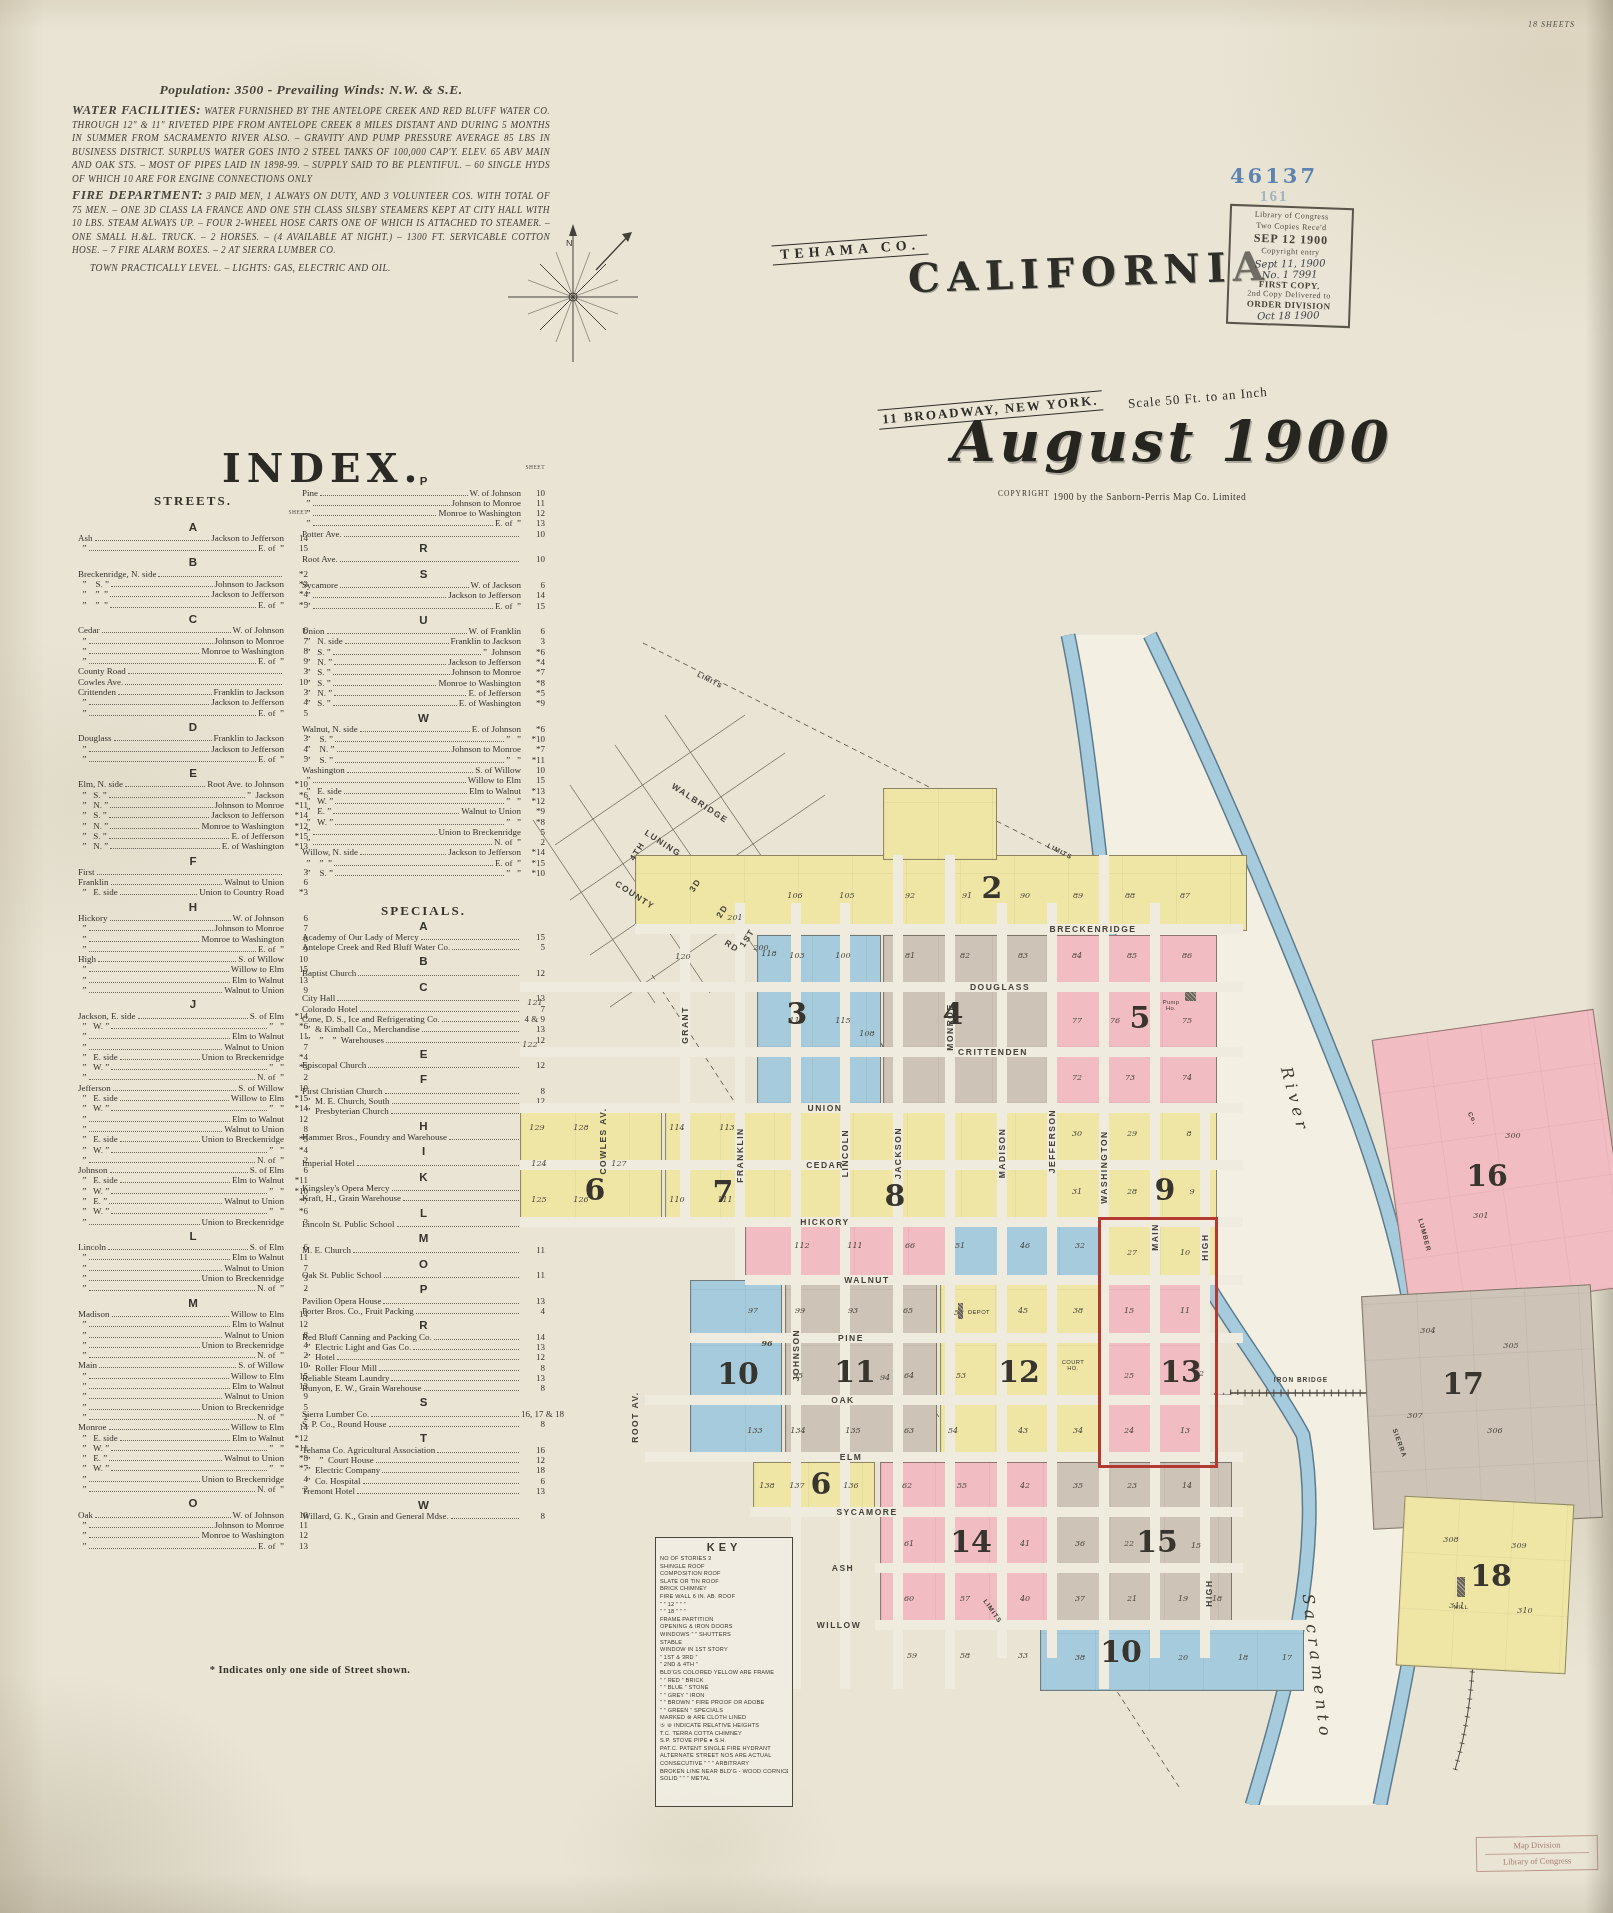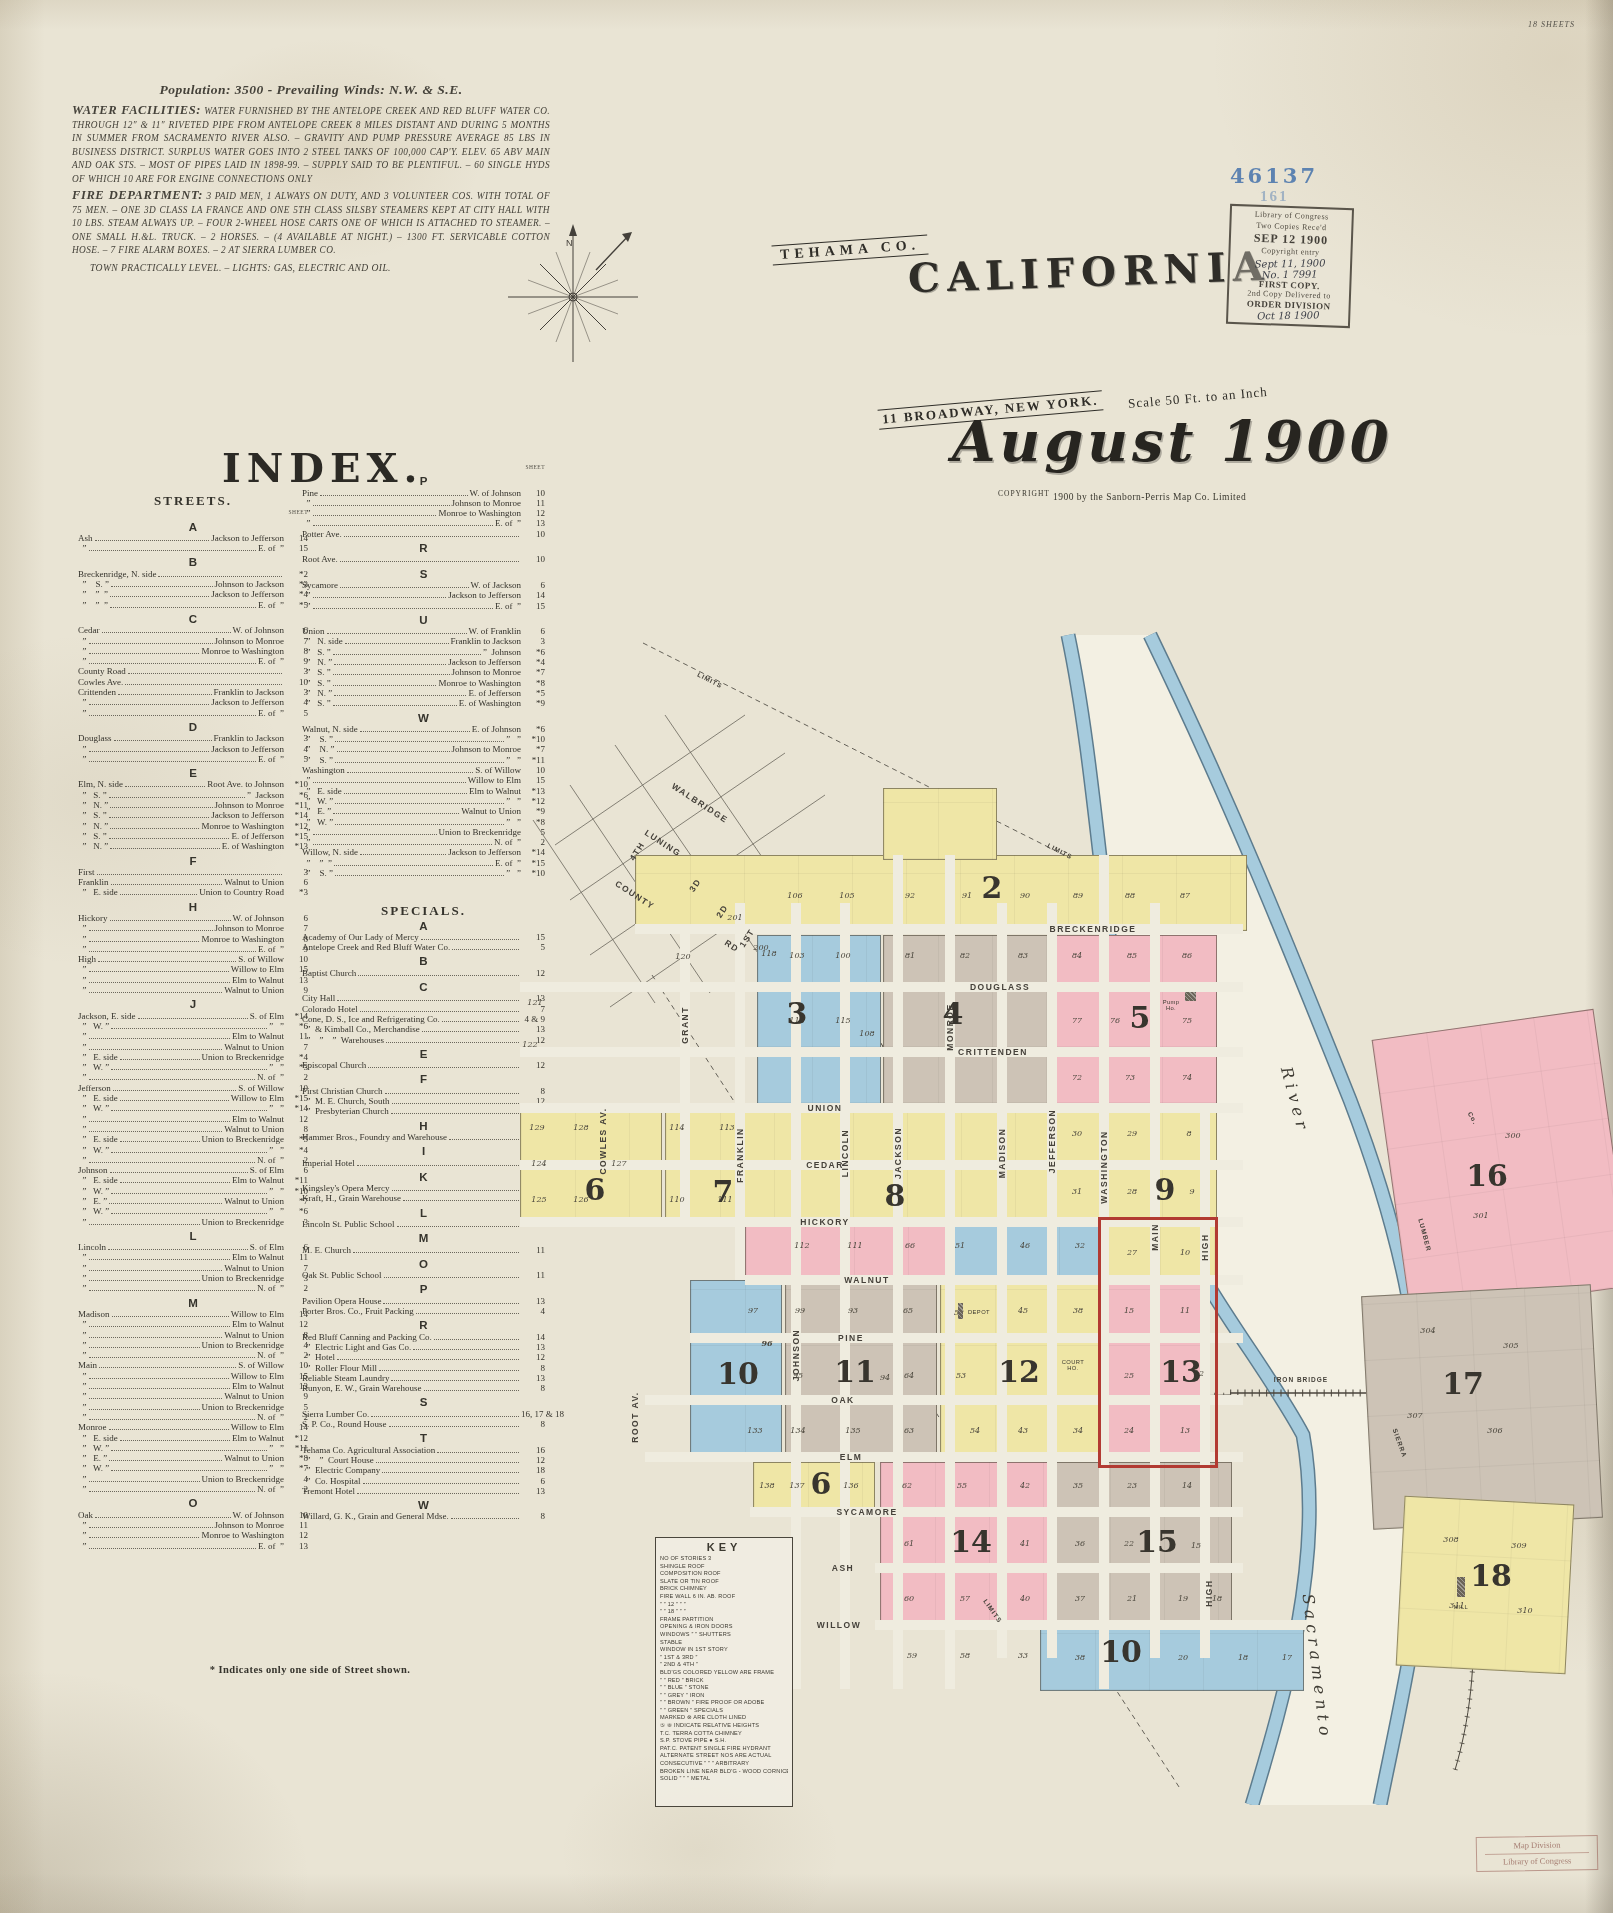--- a/index.html
+++ b/index.html
@@ -1227,21 +1227,21 @@
       <div class="lot" style="left: 390px; top: 822px;">94</div>
       <div class="lot" style="left: 414px; top: 820px;">64</div>
       <div class="lot" style="left: 303px; top: 875px;">134</div>
       <div class="lot" style="left: 358px; top: 875px;">135</div>
       <div class="lot" style="left: 414px; top: 875px;">63</div>
       <div class="blocknum" style="left: 360px; top: 816px;">11</div>
       <div class="lot" style="left: 464px; top: 757px;">52</div>
       <div class="lot" style="left: 528px; top: 755px;">45</div>
       <div class="lot" style="left: 583px; top: 755px;">38</div>
       <div class="lot" style="left: 466px; top: 820px;">53</div>
-      <div class="lot" style="left: 480px; top: 875px;">54</div>
+      <div class="lot" style="left: 458px; top: 875px;">54</div>
       <div class="lot" style="left: 528px; top: 875px;">43</div>
       <div class="lot" style="left: 583px; top: 875px;">34</div>
       <div class="blocknum" style="left: 524px; top: 816px;">12</div>
       <div class="lot" style="left: 634px; top: 755px;">15</div>
       <div class="lot" style="left: 690px; top: 755px;">11</div>
       <div class="lot" style="left: 634px; top: 820px;">25</div>
       <div class="lot" style="left: 704px; top: 818px;">12</div>
       <div class="lot" style="left: 634px; top: 875px;">24</div>
       <div class="lot" style="left: 690px; top: 875px;">13</div>
       <div class="blocknum" style="left: 686px; top: 816px;">13</div>

